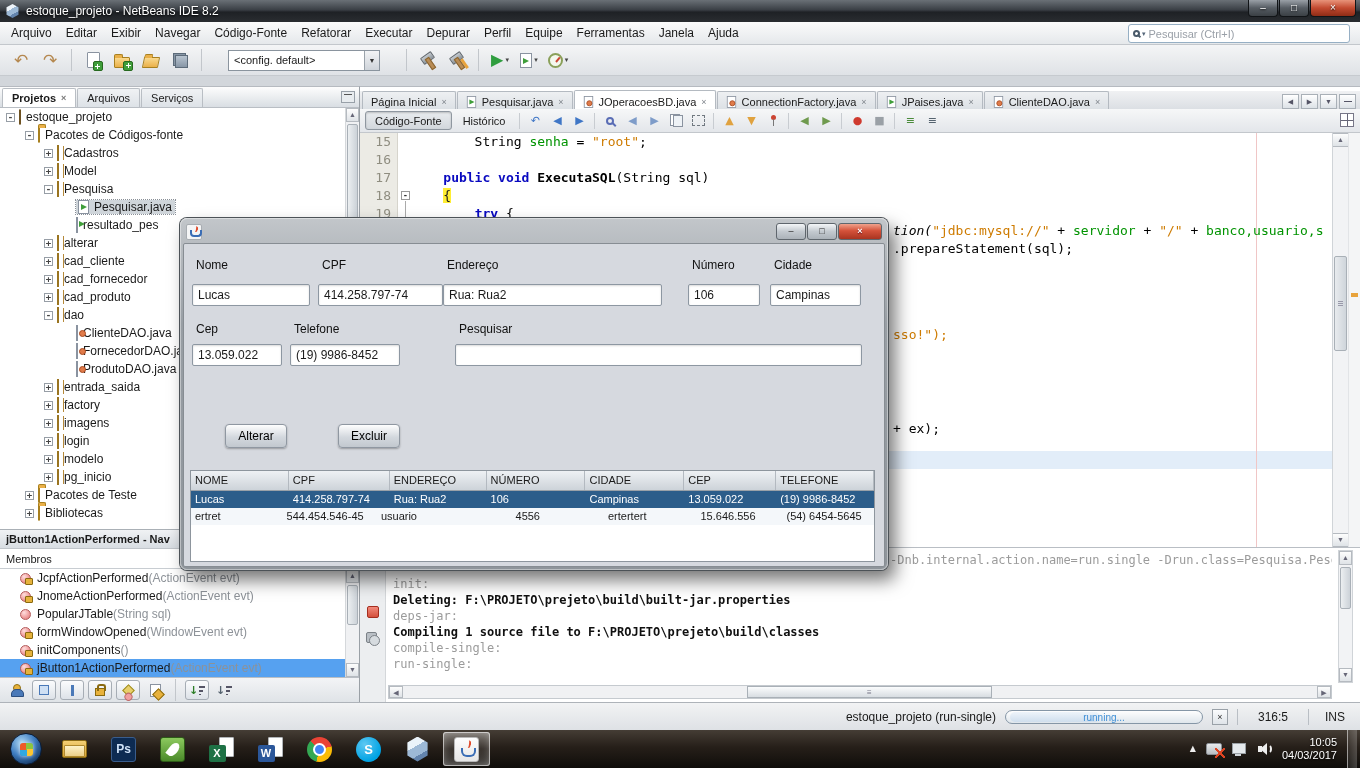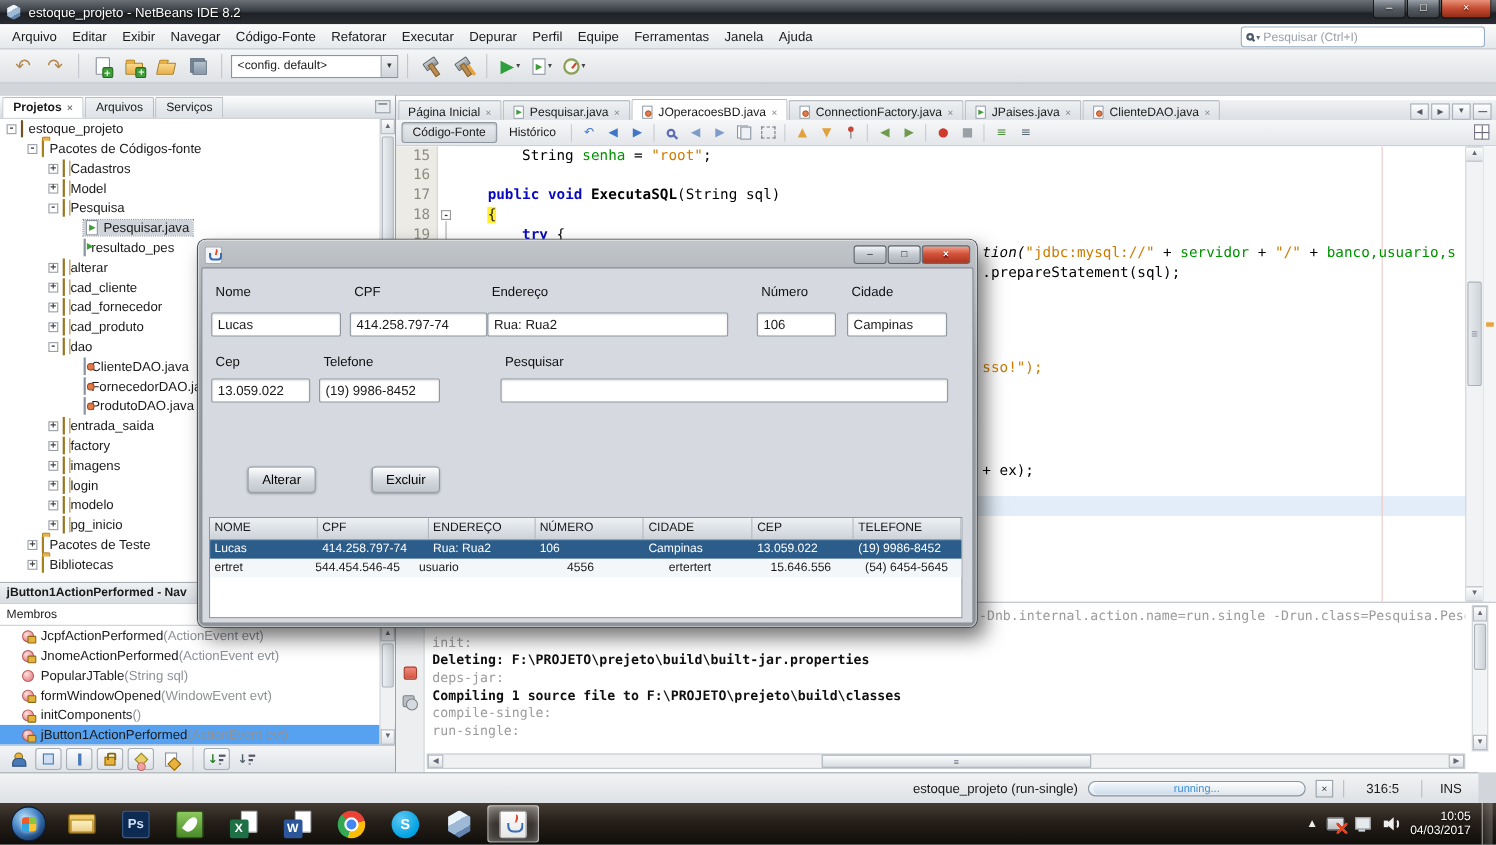--- a/index.html
+++ b/index.html
@@ -19,21 +19,21 @@
 .sb-mag{width:7px;height:7px;border:2px solid #4a5a6a;border-radius:50%;position:relative;flex:none}
 .sb-mag::after{content:"";position:absolute;width:2px;height:4px;background:#4a5a6a;right:-2px;bottom:-3px;transform:rotate(-45deg)}
 .sb-car{font-size:7px;color:#55667a;margin:0 3px 0 2px}
 .sb-in{border:none;outline:none;background:transparent;flex:1;font-family:"Liberation Sans",sans-serif;font-size:11px;color:#444}
 .sb-in::placeholder{color:#9aa0a8}
 
 .toolbar{position:absolute;top:45px;left:0;right:0;height:31px;background:linear-gradient(#f4f5f6,#dfe2e6);border-bottom:1px solid #c6cacf;display:flex;align-items:center;padding:0 8px;gap:3px;z-index:5}
 .tbtn{min-width:26px;height:26px;display:flex;align-items:center;justify-content:center;border-radius:3px;position:relative}
 .tsep{width:1px;height:22px;background:#c2c6cb;margin:0 5px}
 .g{font-family:"DejaVu Sans",sans-serif;line-height:1}
-.tcombo{width:152px;height:21px;background:#fff;border:1px solid #8a949e;display:flex;align-items:center;padding-left:5px;font-size:11px;margin:0 0}
+.tcombo{width:152px;height:21px;background:#fff;border:1px solid #8a949e;display:flex;align-items:center;padding-left:5px;font-size:11px;margin:0 18px}
 .tcombo .arr{margin-left:auto;width:15px;height:19px;background:linear-gradient(#f2f3f5,#cfd4da);border-left:1px solid #9aa2aa;text-align:center;font-size:7px;line-height:19px;color:#333}
 .caret{font-size:7px;color:#444;margin-left:2px}
 .sh-page{width:13px;height:16px;background:#fff;border:1px solid #8a93a0;border-radius:1px;position:relative}
 .sh-page.plus::after,.sh-folder.plus::after{content:"";position:absolute;right:-4px;bottom:-4px;width:8px;height:8px;border-radius:2px;background:linear-gradient(#fff,#fff) center/5px 1px no-repeat,linear-gradient(#fff,#fff) center/1px 5px no-repeat,#3f9e3a;border:1px solid #27691f}
 .sh-folder{width:16px;height:11px;background:linear-gradient(#f9d98d,#eab049);border:1px solid #a8801f;border-radius:1px;position:relative;margin-top:4px}
 .sh-folder::before{content:"";position:absolute;top:-4px;left:-1px;width:7px;height:3px;background:#eab049;border:1px solid #a8801f;border-bottom:none;border-radius:2px 2px 0 0}
 .sh-folder.open{transform:skewX(-12deg)}
 .sh-saves{width:15px;height:15px;position:relative}
 .sh-saves::before{content:"";position:absolute;left:0;top:0;width:11px;height:11px;background:#8796a6;border:1px solid #5c6b7a}
 .sh-saves::after{content:"";position:absolute;right:0;bottom:0;width:11px;height:11px;background:linear-gradient(#b8c4d0,#8796a6);border:1px solid #5c6b7a}
@@ -154,21 +154,21 @@
 .anttext{position:absolute;left:530px;top:5px;right:28px;font:12px/15px "DejaVu Sans Mono",monospace;color:#9b9b9b;white-space:nowrap;overflow:hidden}
 .outlines{position:absolute;left:33px;top:28px;right:28px;font:12px/16px "DejaVu Sans Mono",monospace;white-space:nowrap;overflow:hidden}
 .oline.target{color:#9b9b9b}
 .oline.info{color:#101010;font-weight:bold}
 .outh{position:absolute;left:28px;right:28px;bottom:3px;height:14px;background:#f0f1f3;border:1px solid #c5cacf}
 .outh .ha{position:absolute;top:0;bottom:0;width:14px;background:linear-gradient(#fdfdfd,#dfe3e7);border:1px solid #b5bac0;font-size:7px;color:#667;text-align:center;line-height:12px}
 .outh .th{position:absolute;left:38%;width:26%;top:0;bottom:0;background:linear-gradient(#fbfcfd,#d8dde2);border:1px solid #a9b0b7;font-size:8px;color:#778;text-align:center;line-height:11px}
 .outv{position:absolute;right:7px;top:2px;bottom:19px;width:15px;background:#f2f3f5;border:1px solid #d0d4d8}
 .outv .scthumb{top:16px;height:42px}
 
-.statusbar{position:absolute;left:0;right:16px;top:702px;height:28px;background:linear-gradient(#f2f3f4,#dee1e5);border-top:1px solid #aeb3b9;display:flex;align-items:center;justify-content:flex-end;gap:9px;padding-right:8px;font-size:12px}
+.statusbar{position:absolute;left:0;right:0;top:702px;height:28px;background:linear-gradient(#f2f3f4,#dee1e5);border-top:1px solid #aeb3b9;display:flex;align-items:center;justify-content:flex-end;gap:9px;padding-right:8px;font-size:12px}
 .progress{width:198px;height:14px;border:1px solid #8596a6;border-radius:7px;background:linear-gradient(#fefefe,#dfe6ec);position:relative;overflow:hidden}
 .pfill{position:absolute;left:2%;top:1px;bottom:1px;width:46%;border-radius:6px;background:linear-gradient(#eef4fa,#cfdeed)}
 .ptxt{position:absolute;inset:0;text-align:center;font-size:10px;line-height:13px;color:#3f8fd6}
 .pclose{width:16px;height:16px;border:1px solid #9aa1a8;background:linear-gradient(#fbfcfd,#dfe4e9);font-size:9px;line-height:14px;text-align:center;color:#333}
 .ssep{width:1px;height:16px;background:#b9bec4}
 .caretpos{min-width:52px;text-align:center}
 .insmode{min-width:34px;text-align:center}
 
 .dialog{position:absolute;left:180px;top:218px;width:708px;height:352px;z-index:50;border-radius:7px;background:linear-gradient(#c2c6ca,#989ea4 30%,#8e949a);box-shadow:0 0 0 1px #4c5257,7px 10px 18px rgba(0,0,0,.55),inset 0 0 0 1px rgba(255,255,255,.4);padding:3px}
 .dtitle{height:22px;display:flex;align-items:center;padding:0 3px;position:relative}

